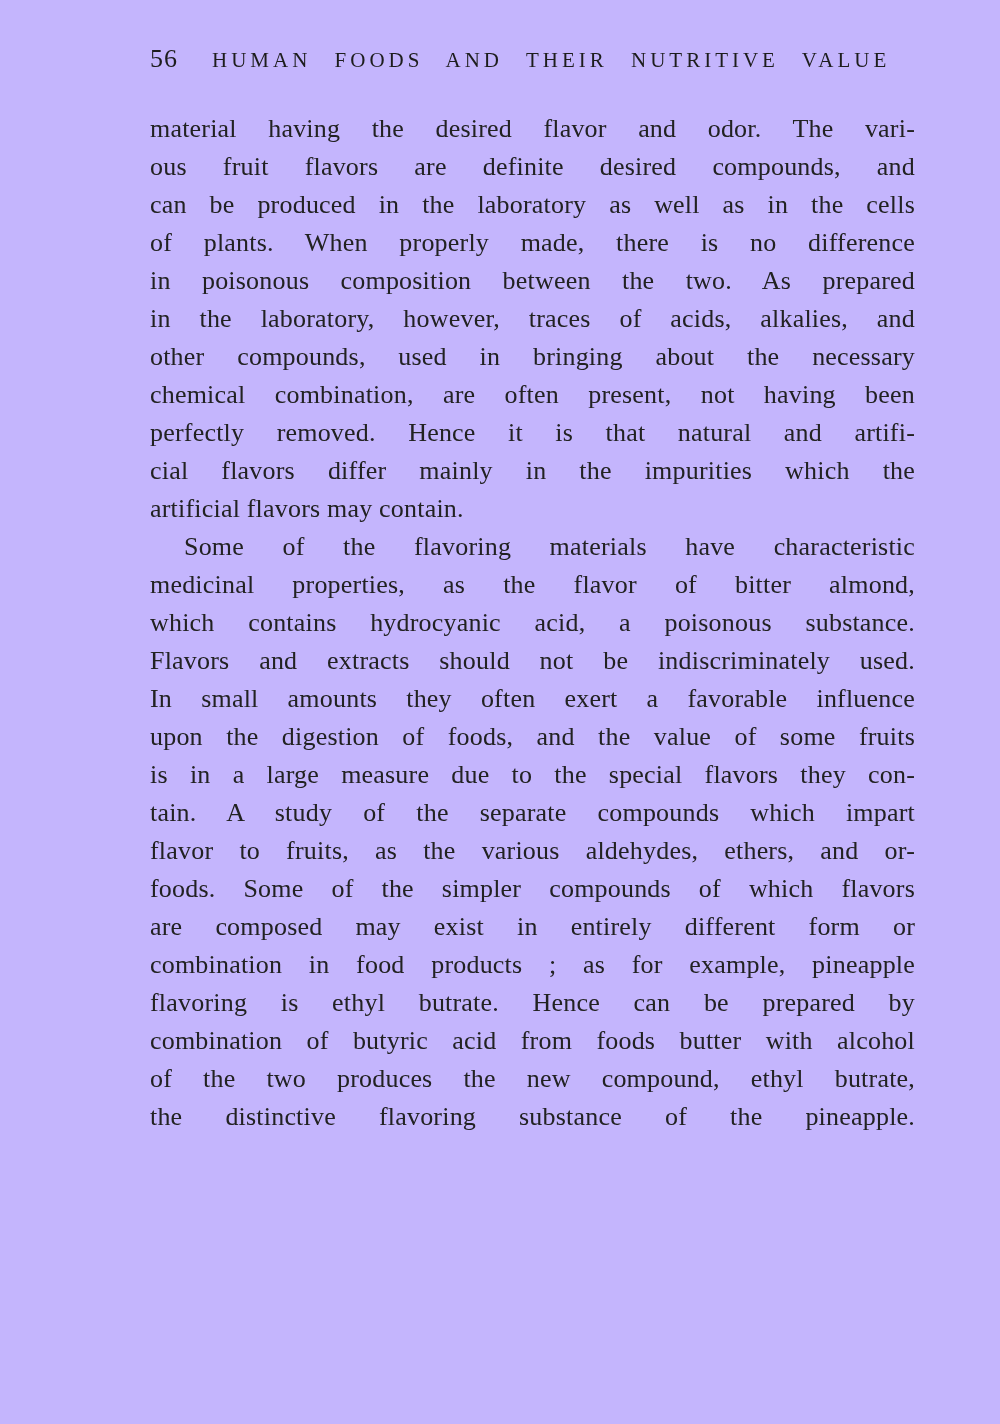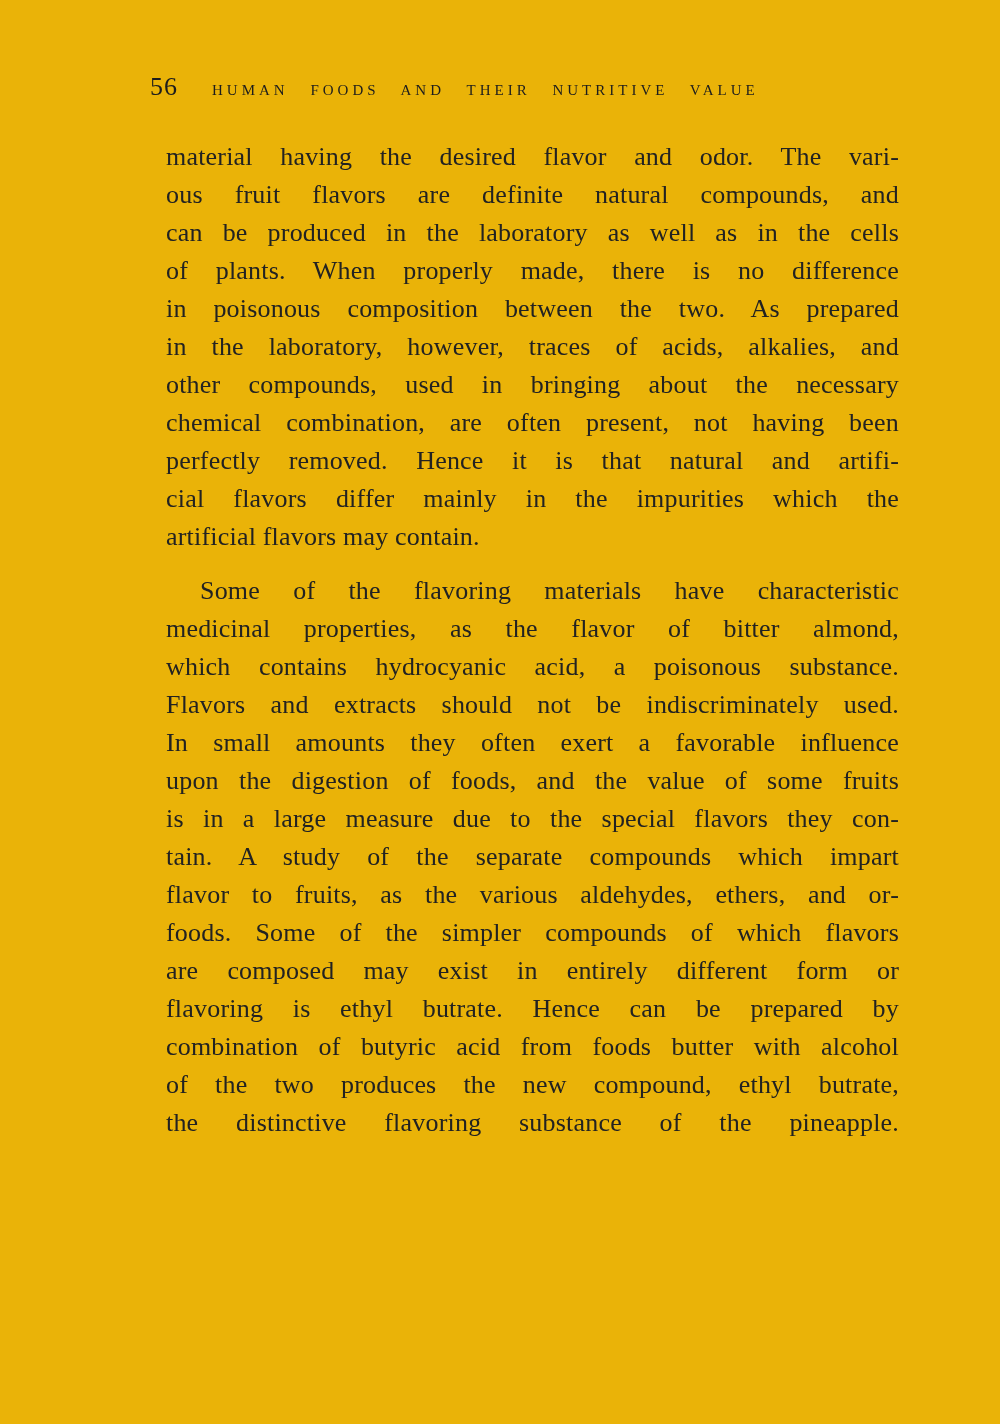--- a/index.html
+++ b/index.html
@@ -5,49 +5,49 @@
   html, body {
     margin: 0;
     padding: 0;
     background: #f4f2ee;
   }
   .page {
     position: relative;
     width: 1000px;
     height: 1424px;
     margin: 0 auto;
-    background: #eab308;
+    background: #c4b5fd;
     color: #222;
     font-family: "Liberation Serif", "DejaVu Serif", serif;
     overflow: hidden;
     box-sizing: border-box;
-    padding: 72px 85px 0 150px;
+    padding: 44px 85px 0 150px;
   }
   .running-head {
     display: flex;
     align-items: baseline;
     margin-bottom: 36px;
     color: #1d1d1d;
   }
   .page-number {
     font-size: 26px;
     letter-spacing: 1px;
     margin-right: 34px;
   }
   .running-title {
-    font-size: 15px;
+    font-size: 21px;
     letter-spacing: 4px;
     word-spacing: 14px;
     white-space: nowrap;
   }
   .page-body {
     width: 765px;
   }
   .paragraph {
-    margin: 16px;
+    margin: 0;
   }
   .line {
     font-size: 26px;
     line-height: 38px;
     letter-spacing: 0.2px;
     text-align: justify;
     text-align-last: justify;
     white-space: normal;
   }
   .line.no-fill {
@@ -62,21 +62,21 @@
 
 <div class="page">
   <header class="running-head">
     <span class="page-number">56</span>
     <span class="running-title">HUMAN FOODS AND THEIR NUTRITIVE VALUE</span>
   </header>
 
   <main class="page-body">
       <div class="paragraph">
         <div class="line">material having the desired flavor and odor. The vari-</div>
-        <div class="line">ous fruit flavors are definite natural compounds, and</div>
+        <div class="line">ous fruit flavors are definite desired compounds, and</div>
         <div class="line">can be produced in the laboratory as well as in the cells</div>
         <div class="line">of plants. When properly made, there is no difference</div>
         <div class="line">in poisonous composition between the two. As prepared</div>
         <div class="line">in the laboratory, however, traces of acids, alkalies, and</div>
         <div class="line">other compounds, used in bringing about the necessary</div>
         <div class="line">chemical combination, are often present, not having been</div>
         <div class="line">perfectly removed. Hence it is that natural and artifi-</div>
         <div class="line">cial flavors differ mainly in the impurities which the</div>
         <div class="line no-fill">artificial flavors may contain.</div>
       </div>
@@ -85,19 +85,20 @@
         <div class="line">medicinal properties, as the flavor of bitter almond,</div>
         <div class="line">which contains hydrocyanic acid, a poisonous substance.</div>
         <div class="line">Flavors and extracts should not be indiscriminately used.</div>
         <div class="line">In small amounts they often exert a favorable influence</div>
         <div class="line">upon the digestion of foods, and the value of some fruits</div>
         <div class="line">is in a large measure due to the special flavors they con-</div>
         <div class="line">tain. A study of the separate compounds which impart</div>
         <div class="line">flavor to fruits, as the various aldehydes, ethers, and or-</div>
         <div class="line">foods. Some of the simpler compounds of which flavors</div>
         <div class="line">are composed may exist in entirely different form or</div>
+        <div class="line">combination in food products ; as for example, pineapple</div>
         <div class="line">flavoring is ethyl butrate. Hence can be prepared by</div>
         <div class="line">combination of butyric acid from foods butter with alcohol</div>
         <div class="line">of the two produces the new compound, ethyl butrate,</div>
         <div class="line">the distinctive flavoring substance of the pineapple.</div>
       </div>
     </main>
 </div>
 
 </body></html>

